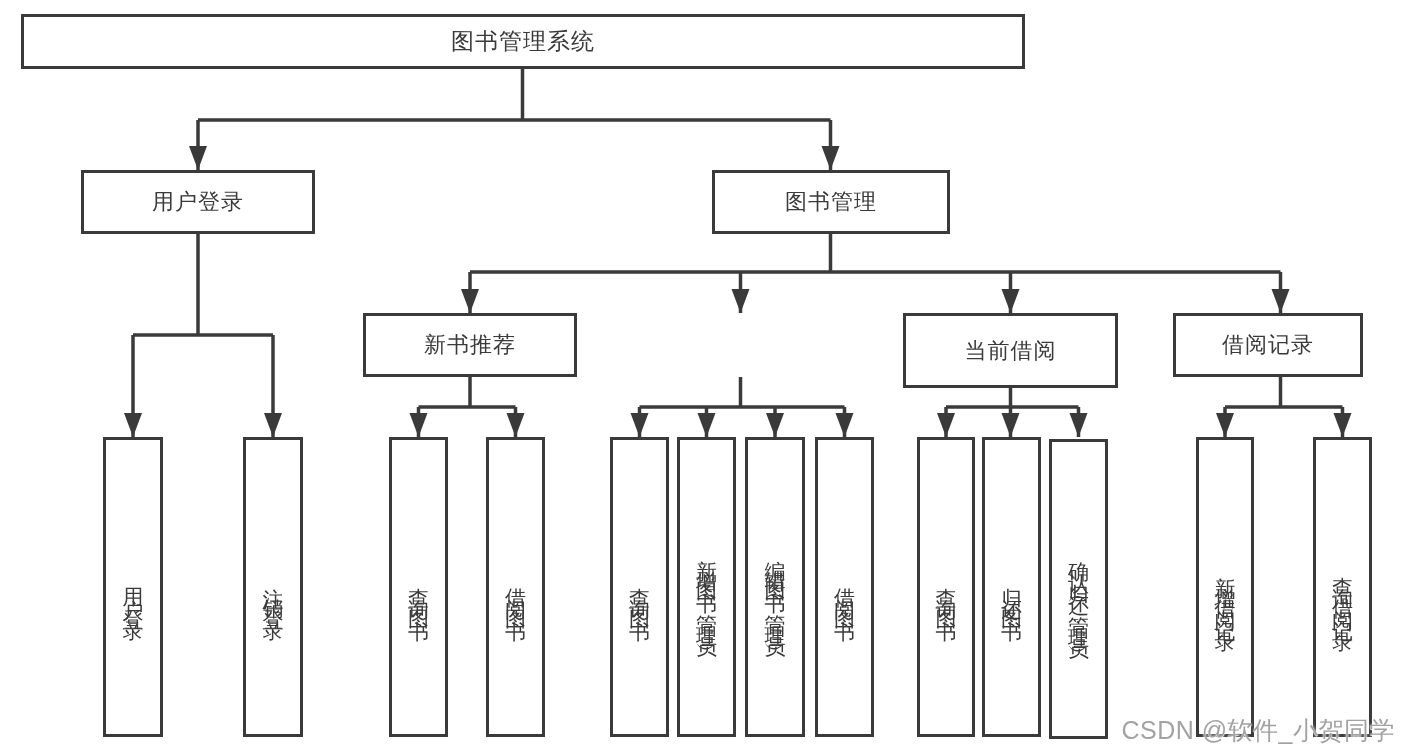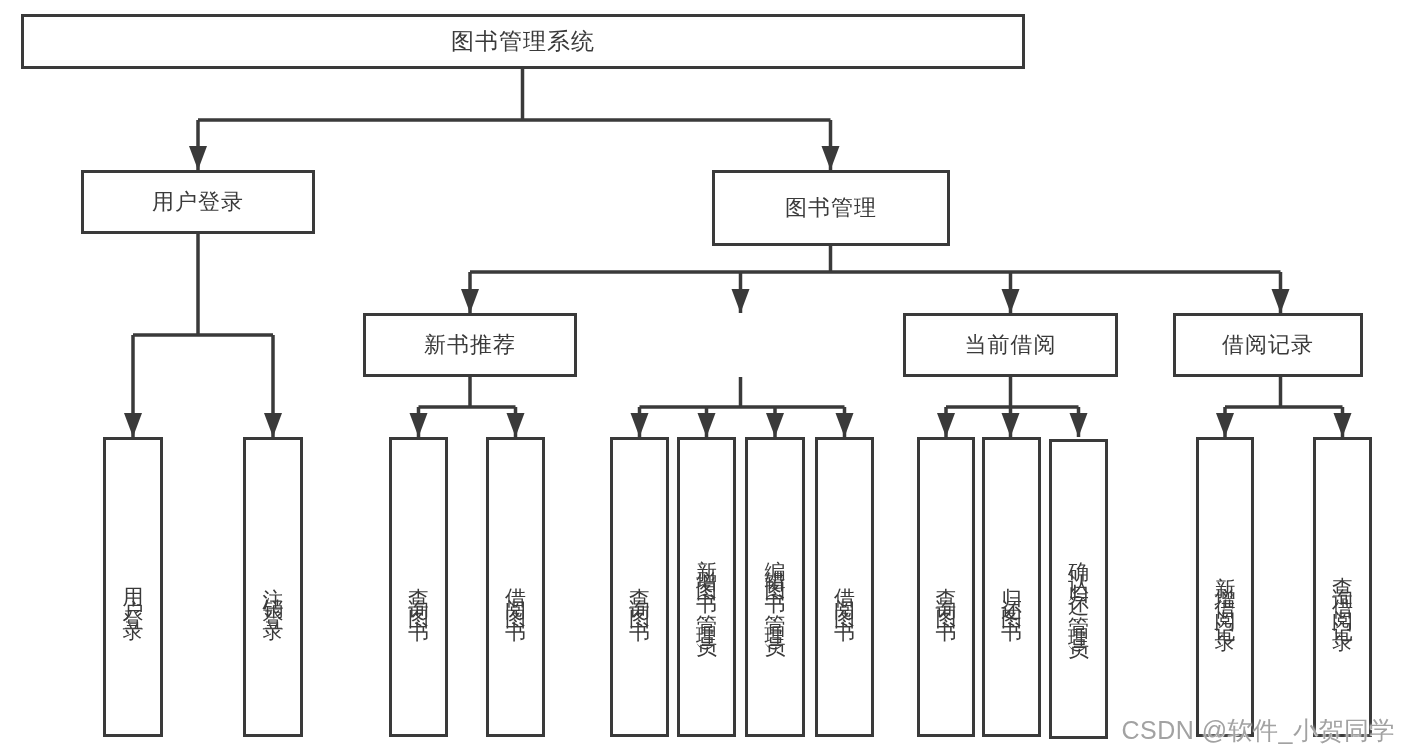--- a/index.html
+++ b/index.html
@@ -105,24 +105,24 @@
       <path d="M1280.5 377 V407"></path>
       <path d="M1225 407 H1342.5"></path>
       <path d="M1225 407 V437" marker-end="url(#arrowhead)"></path>
       <path d="M1342.5 407 V437" marker-end="url(#arrowhead)"></path>
     </g>
   </svg>
 
   <div class="node root" style="left:21px; top:14px; width:1004px; height:55px;">图书管理系统</div>
 
   <div class="node" style="left:81px; top:170px; width:234px; height:64px;">用户登录</div>
-  <div class="node" style="left:712px; top:170px; width:238px; height:76px;">图书管理</div>
+  <div class="node" style="left:712px; top:170px; width:238px; height:64px;">图书管理</div>
 
   <div class="node" style="left:363px; top:313px; width:214px; height:64px;">新书推荐</div>
-  <div class="node" style="left:903px; top:313px; width:215px; height:64px;text-align:center;">当前借阅</div>
+  <div class="node" style="left:903px; top:313px; width:215px; height:75px;text-align:center;">当前借阅</div>
   <div class="node" style="left:1173px; top:313px; width:190px; height:64px;">借阅记录</div>
 
   <div class="node leaf" style="left:103px; top:437px; width:60px; height:300px;">用户登录</div>
   <div class="node leaf" style="left:243px; top:437px; width:60px; height:300px;">注销登录</div>
 
   <div class="node leaf" style="left:389px; top:437px; width:59px; height:300px;">查询图书</div>
   <div class="node leaf" style="left:486px; top:437px; width:59px; height:300px;">借阅图书</div>
 
   <div class="node leaf" style="left:610px; top:437px; width:59px; height:300px;">查询图书</div>
   <div class="node leaf" style="left:677px; top:437px; width:59px; height:300px;">新增图书（管理员）</div>

